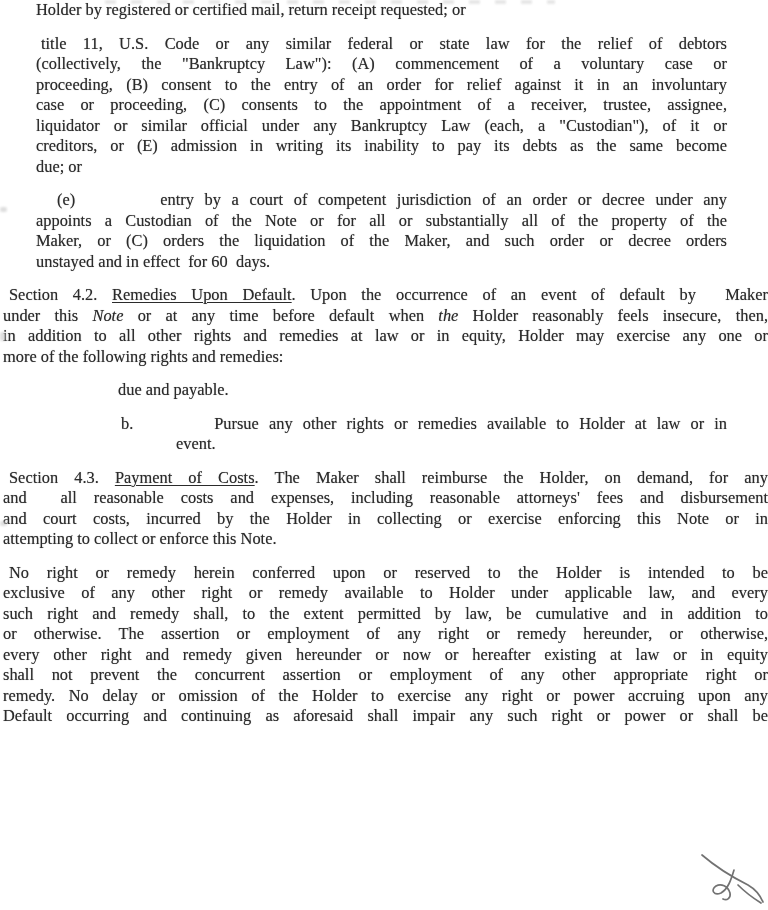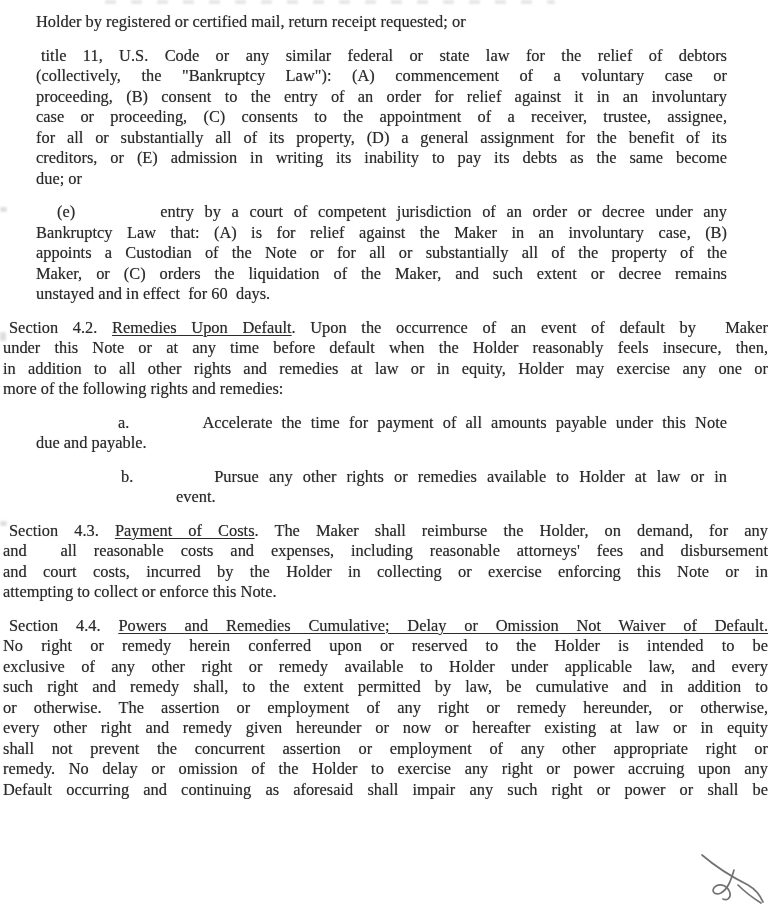--- a/index.html
+++ b/index.html
@@ -11,21 +11,20 @@
     position: relative;
     width: 768px;
     height: 910px;
     overflow: hidden;
     background: #ffffff;
     font-family: "Liberation Serif", "DejaVu Serif", serif;
     font-size: 16.4px;
     line-height: 20.5px;
     color: #2b2b2b;
     box-sizing: border-box;
-    padding-top: 12px;
     text-shadow: 0 0 0.8px rgba(40,40,40,0.55);
   }
   .line {
     text-align: justify;
     text-align-last: justify;
   }
   .line.last {
     text-align-last: left;
   }
   .blk { margin-bottom: 13px; }
@@ -36,21 +35,21 @@
   .blk-sub-d .line:first-child { text-indent: 5px; }
   .blk-sub-e .line:first-child { text-indent: 21px; }
   .blk-section      { margin-left: 3px;  }
   .blk-section .line:first-child { text-indent: 6px; }
   .blk-item-a       { margin-left: 36px; margin-right: 41px; }
   .blk-item-a .line:first-child { text-indent: 82px; }
   .blk-item-b       { margin-left: 176px; margin-right: 41px; }
   .blk-item-b .line:first-child { text-indent: -55px; }
 
   .s-u { text-decoration: underline; text-underline-offset: 2px; text-decoration-thickness: 1px; }
-  .s-i { }
+  .s-i { font-style: italic; }
 
   
   .artifact { position: absolute; pointer-events: none; }
   .art-top {
     top: 0; left: 105px; width: 450px; height: 4px;
     background: repeating-linear-gradient(90deg, #c9c9c9 0 11px, transparent 11px 26px);
     opacity: 0.45; filter: blur(1px);
   }
   .art-smudge {
     background: #c9c9c9; opacity: 0.6; filter: blur(1px); border-radius: 2px;
@@ -76,53 +75,50 @@
 
   <div id="doc-body">
       <div class="blk blk-continuation">
         <div class="line last"><span>Holder by registered or certified mail, return receipt requested; or</span></div>
       </div>
       <div class="blk blk-sub blk-sub-d">
         <div class="line"><span>title 11, U.S. Code or any similar federal or state law for the relief of debtors</span></div>
         <div class="line"><span>(collectively, the "Bankruptcy Law"): (A) commencement of a voluntary case or</span></div>
         <div class="line"><span>proceeding, (B) consent to the entry of an order for relief against it in an involuntary</span></div>
         <div class="line"><span>case or proceeding, (C) consents to the appointment of a receiver, trustee, assignee,</span></div>
-        <div class="line"><span>for all or substantially all of its property, (D) a general assignment for the benefit of its</span></div>
+        <div class="line"><span>liquidator or similar official under any Bankruptcy Law (each, a "Custodian"), of it or</span></div>
         <div class="line"><span>creditors, or (E) admission in writing its inability to pay its debts as the same become</span></div>
         <div class="line last"><span>due; or</span></div>
       </div>
       <div class="blk blk-sub blk-sub-e">
         <div class="line"><span>(e)&nbsp;&nbsp;&nbsp;&nbsp;&nbsp;&nbsp;&nbsp;&nbsp;entry by a court of competent jurisdiction of an order or decree under any</span></div>
-        <div class="line"><span>Bankruptcy Law that: (A) is for relief against the Maker in an involuntary case, (B)</span></div>
         <div class="line"><span>appoints a Custodian of the Note or for all or substantially all of the property of the</span></div>
-        <div class="line"><span>Maker, or (C) orders the liquidation of the Maker, and such extent or decree remains</span></div>
+        <div class="line"><span>Maker, or (C) orders the liquidation of the Maker, and such order or decree orders</span></div>
         <div class="line last"><span>unstayed and in effect&nbsp; for 60&nbsp; days.</span></div>
       </div>
       <div class="blk blk-section">
         <div class="line"><span>Section 4.2. </span><span class="s-u">Remedies Upon Default</span><span>. Upon the occurrence of an event of default by &nbsp;Maker</span></div>
         <div class="line"><span>under this </span><span class="s-i">Note</span><span> or at any time before default when </span><span class="s-i">the</span><span> Holder reasonably feels insecure, then,</span></div>
         <div class="line"><span>in addition to all other rights and remedies at law or in equity, Holder may exercise any one or</span></div>
         <div class="line last"><span>more of the following rights and remedies:</span></div>
       </div>
       <div class="blk blk-item-a">
-        <div class="line"><span>a.&nbsp;&nbsp;&nbsp;&nbsp;&nbsp;&nbsp;&nbsp;&nbsp;Accelerate the time for payment of all amounts payable under this Note</span></div>
         <div class="line last"><span>due and payable.</span></div>
       </div>
       <div class="blk blk-item-b">
         <div class="line"><span>b.&nbsp;&nbsp;&nbsp;&nbsp;&nbsp;&nbsp;&nbsp;&nbsp;Pursue any other rights or remedies available to Holder at law or in</span></div>
         <div class="line last"><span>event.</span></div>
       </div>
       <div class="blk blk-section">
         <div class="line"><span>Section 4.3. </span><span class="s-u">Payment of Costs</span><span>. The Maker shall reimburse the Holder, on demand, for any</span></div>
         <div class="line"><span>and &nbsp;all reasonable costs and expenses, including reasonable attorneys' fees and disbursement</span></div>
         <div class="line"><span>and court costs, incurred by the Holder in collecting or exercise enforcing this Note or in</span></div>
         <div class="line last"><span>attempting to collect or enforce this Note.</span></div>
       </div>
       <div class="blk blk-section">
-        <div class="line"><span>Section 4.4. </span><span class="s-u">Powers and Remedies Cumulative; Delay or Omission Not Waiver of Default.</span></div>
         <div class="line"><span>No right or remedy herein conferred upon or reserved to the Holder is intended to be</span></div>
         <div class="line"><span>exclusive of any other right or remedy available to Holder under applicable law, and every</span></div>
         <div class="line"><span>such right and remedy shall, to the extent permitted by law, be cumulative and in addition to</span></div>
         <div class="line"><span>or otherwise. The assertion or employment of any right or remedy hereunder, or otherwise,</span></div>
         <div class="line"><span>every other right and remedy given hereunder or now or hereafter existing at law or in equity</span></div>
         <div class="line"><span>shall not prevent the concurrent assertion or employment of any other appropriate right or</span></div>
         <div class="line"><span>remedy. No delay or omission of the Holder to exercise any right or power accruing upon any</span></div>
         <div class="line"><span>Default occurring and continuing as aforesaid shall impair any such right or power or shall be</span></div>
       </div>
     </div>

